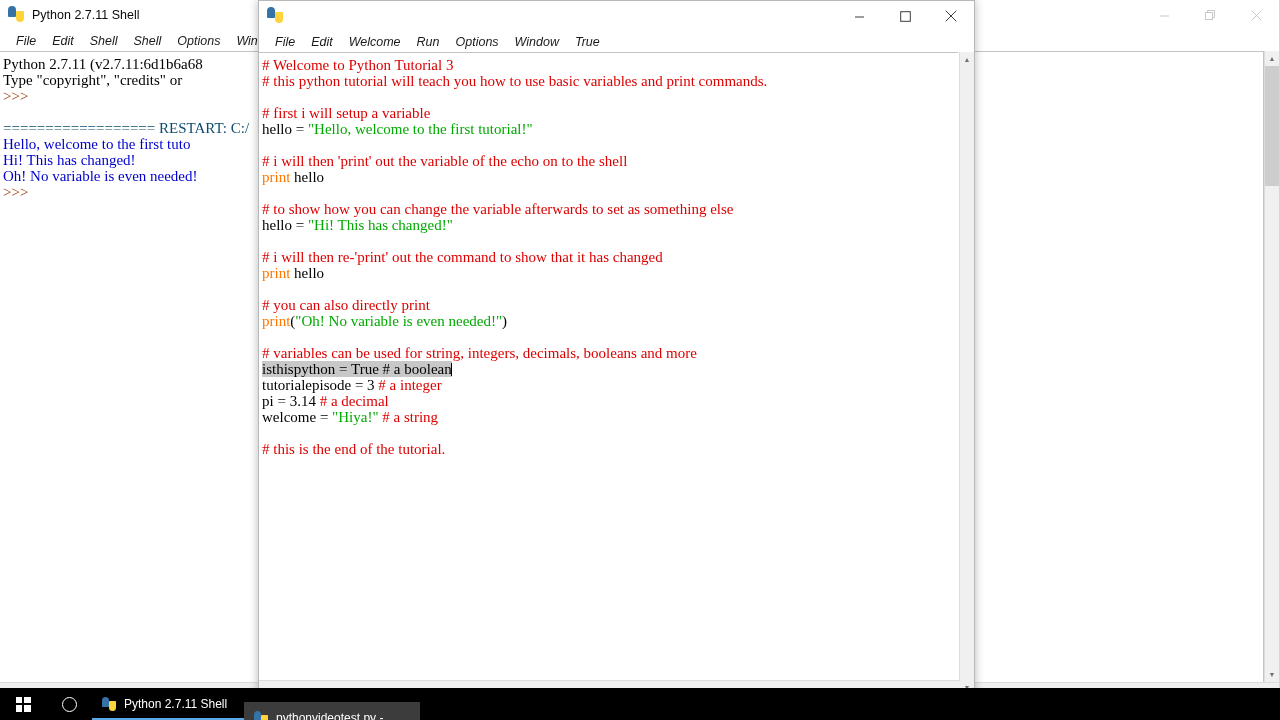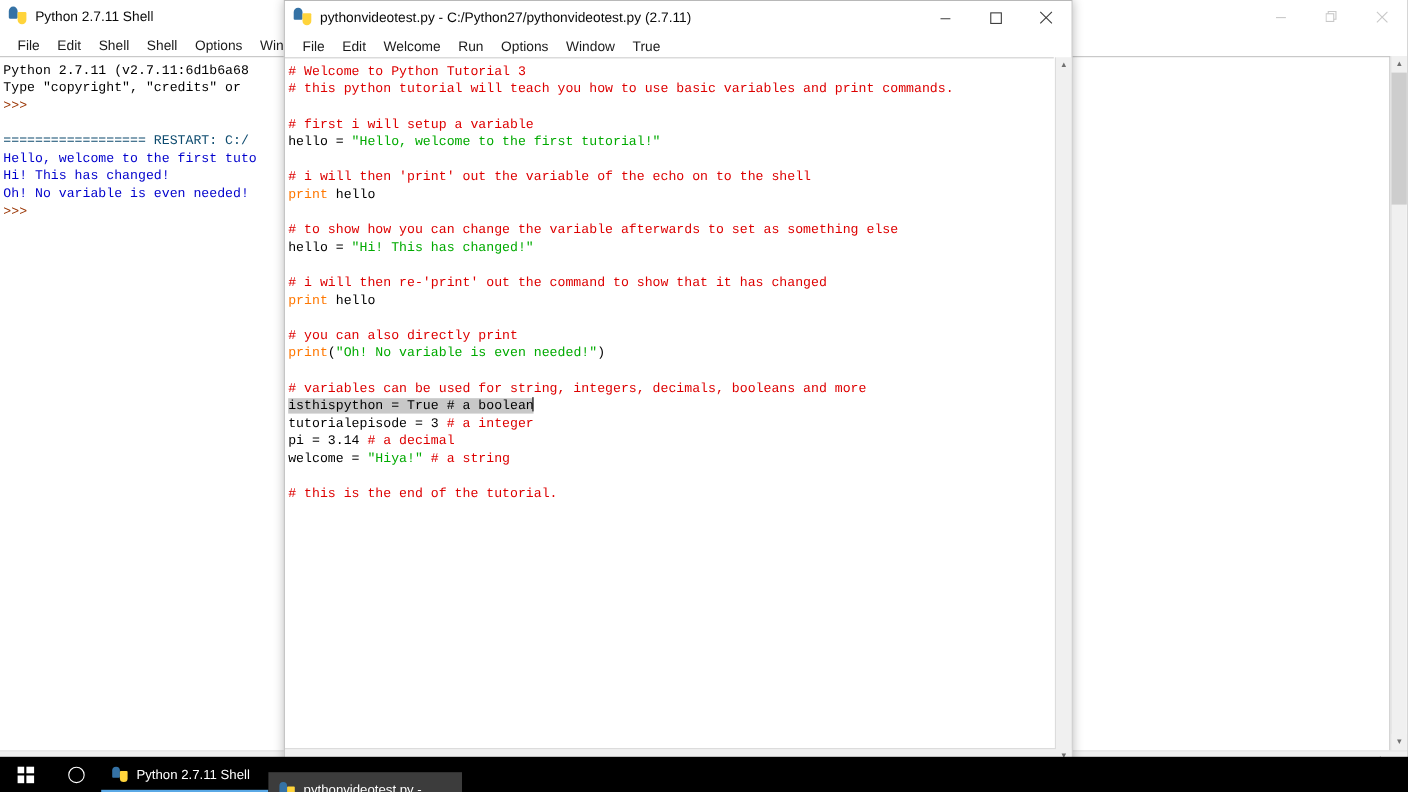--- a/index.html
+++ b/index.html
@@ -63,32 +63,33 @@
     align-items: center;
     background: #ffffff;
     padding-left: 8px;
     overflow: hidden;
   }
   .menubar .mi {
     font-size: 12.5px;
     color: #1a1a1a;
     padding: 0 8px;
     white-space: nowrap;
+    font-style: italic;
   }
 
   .client {
     background: #ffffff;
     overflow: hidden;
     position: relative;
   }
 
   
   .textarea {
-    font-family: Liberation Mono, monospace;
-    font-size: 12px;
+    font-family: Liberation Serif, serif;
+    font-size: 15px;
     line-height: 16px;
     white-space: pre;
     color: #000000;
     padding: 4px 0 0 3px;
     box-sizing: border-box;
     overflow: hidden;
     background: #ffffff;
     position: relative;
   }
   .ln { height: 16px; }
@@ -314,21 +315,20 @@
   </div>
 
   <div class="window" id="editor-window">
     <div class="titlebar">
       <div class="title-icon">
         <div class="pylogo">
             <div class="b1"></div>
             <div class="b2"></div>
           </div>
       </div>
-      <div class="title-text">pythonvideotest.py - C:/Python27/pythonvideotest.py (2.7.11)</div>
       <div class="wincontrols">
         <div class="wc">
           <svg width="11" height="11" viewBox="0 0 11 11">
               <line x1="1" y1="6" x2="10" y2="6" stroke="currentColor" stroke-width="1"></line>
             </svg>
         </div>
         <div class="wc">
           <svg width="11" height="11" viewBox="0 0 11 11">
               <rect x="0.7" y="0.7" width="9.6" height="9.6" fill="none" stroke="currentColor" stroke-width="1"></rect>
             </svg>

